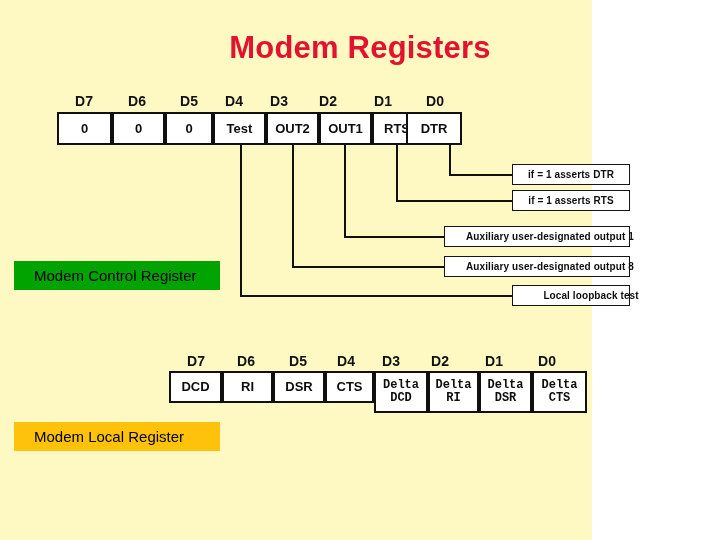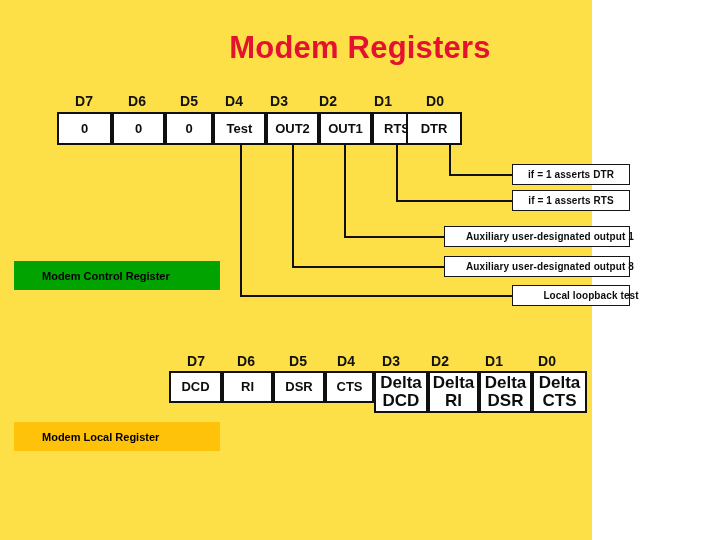--- a/index.html
+++ b/index.html
@@ -14,21 +14,21 @@
     overflow: hidden;
     font-family: "Liberation Sans", sans-serif;
     -webkit-font-smoothing: none;
   }
 
   #slide {
     position: absolute;
     left: 0; top: 0;
     width: 592px;
     height: 540px;
-    background: #fde047;
+    background: #fef9c3;
   }
 
   
   #title {
     position: absolute;
     left: 0;
     top: 30px;
     width: 720px;
     text-align: center;
     font-size: 31px;
@@ -57,22 +57,23 @@
     font-size: 13px;
     font-weight: bold;
     display: flex;
     align-items: center;
     justify-content: center;
     text-align: center;
     line-height: 1.05;
     white-space: pre-line;
   }
   .bitcell.tall {
-    font-size: 17px;
+    font-size: 12px;
     align-items: center;
+    font-family: Liberation Mono, monospace;
   }
 
   
   .callout {
     position: absolute;
     box-sizing: border-box;
     border: 1.5px solid #151515;
     background: #ffffff;
     color: #0d0d0d;
     font-size: 10px;
@@ -95,23 +96,23 @@
   }
   .lead-v { width: 2px; }
   .lead-h { height: 2px; }
 
   
   .banner {
     position: absolute;
     box-sizing: border-box;
     display: flex;
     align-items: center;
-    padding-left: 28px;
-    font-size: 11px;
-    font-weight: bold;
+    padding-left: 20px;
+    font-size: 15px;
+    font-weight: normal;
     color: #000000;
     white-space: nowrap;
   }
   .banner.green  { background: #00a300; }
   .banner.yellow { background: #ffc20a; }
 </style>
 </head>
 <body>
 
 <div id="slide">

